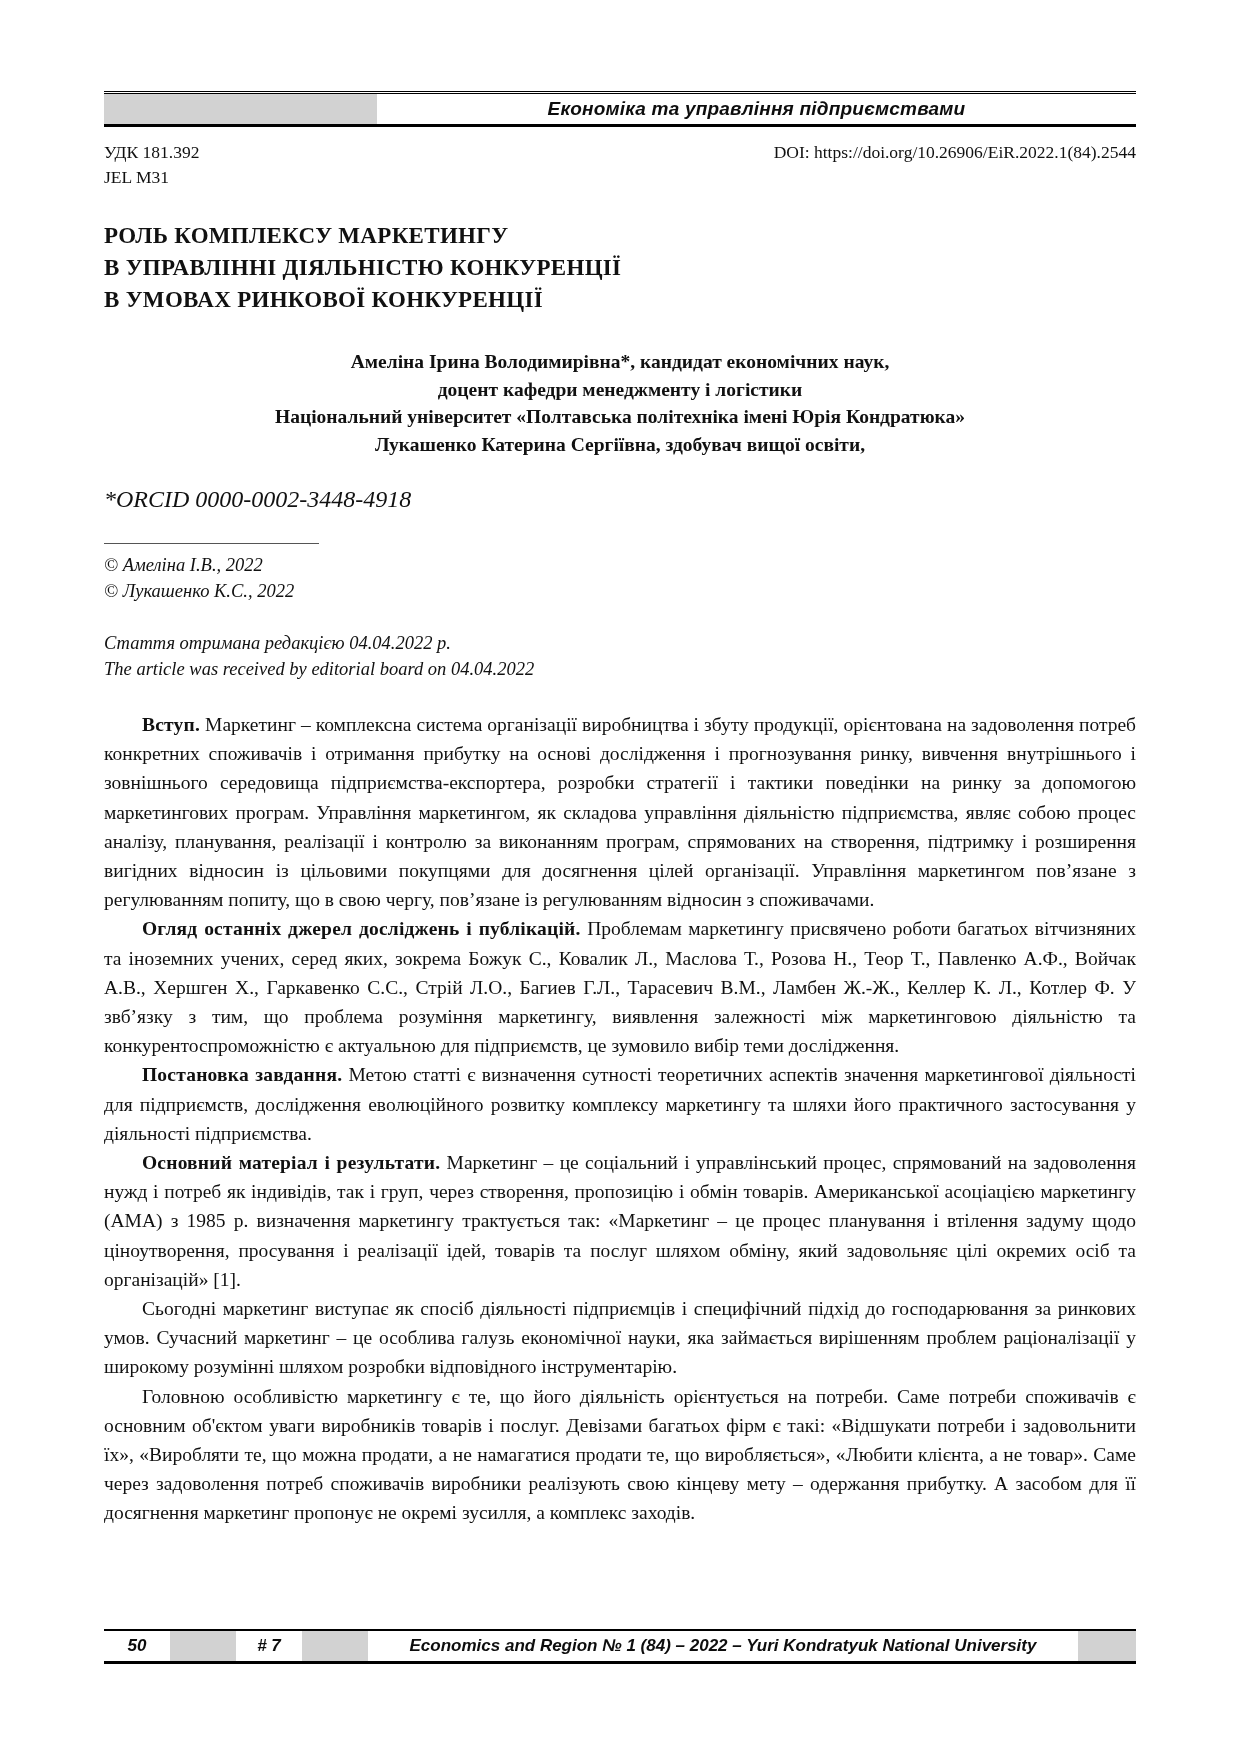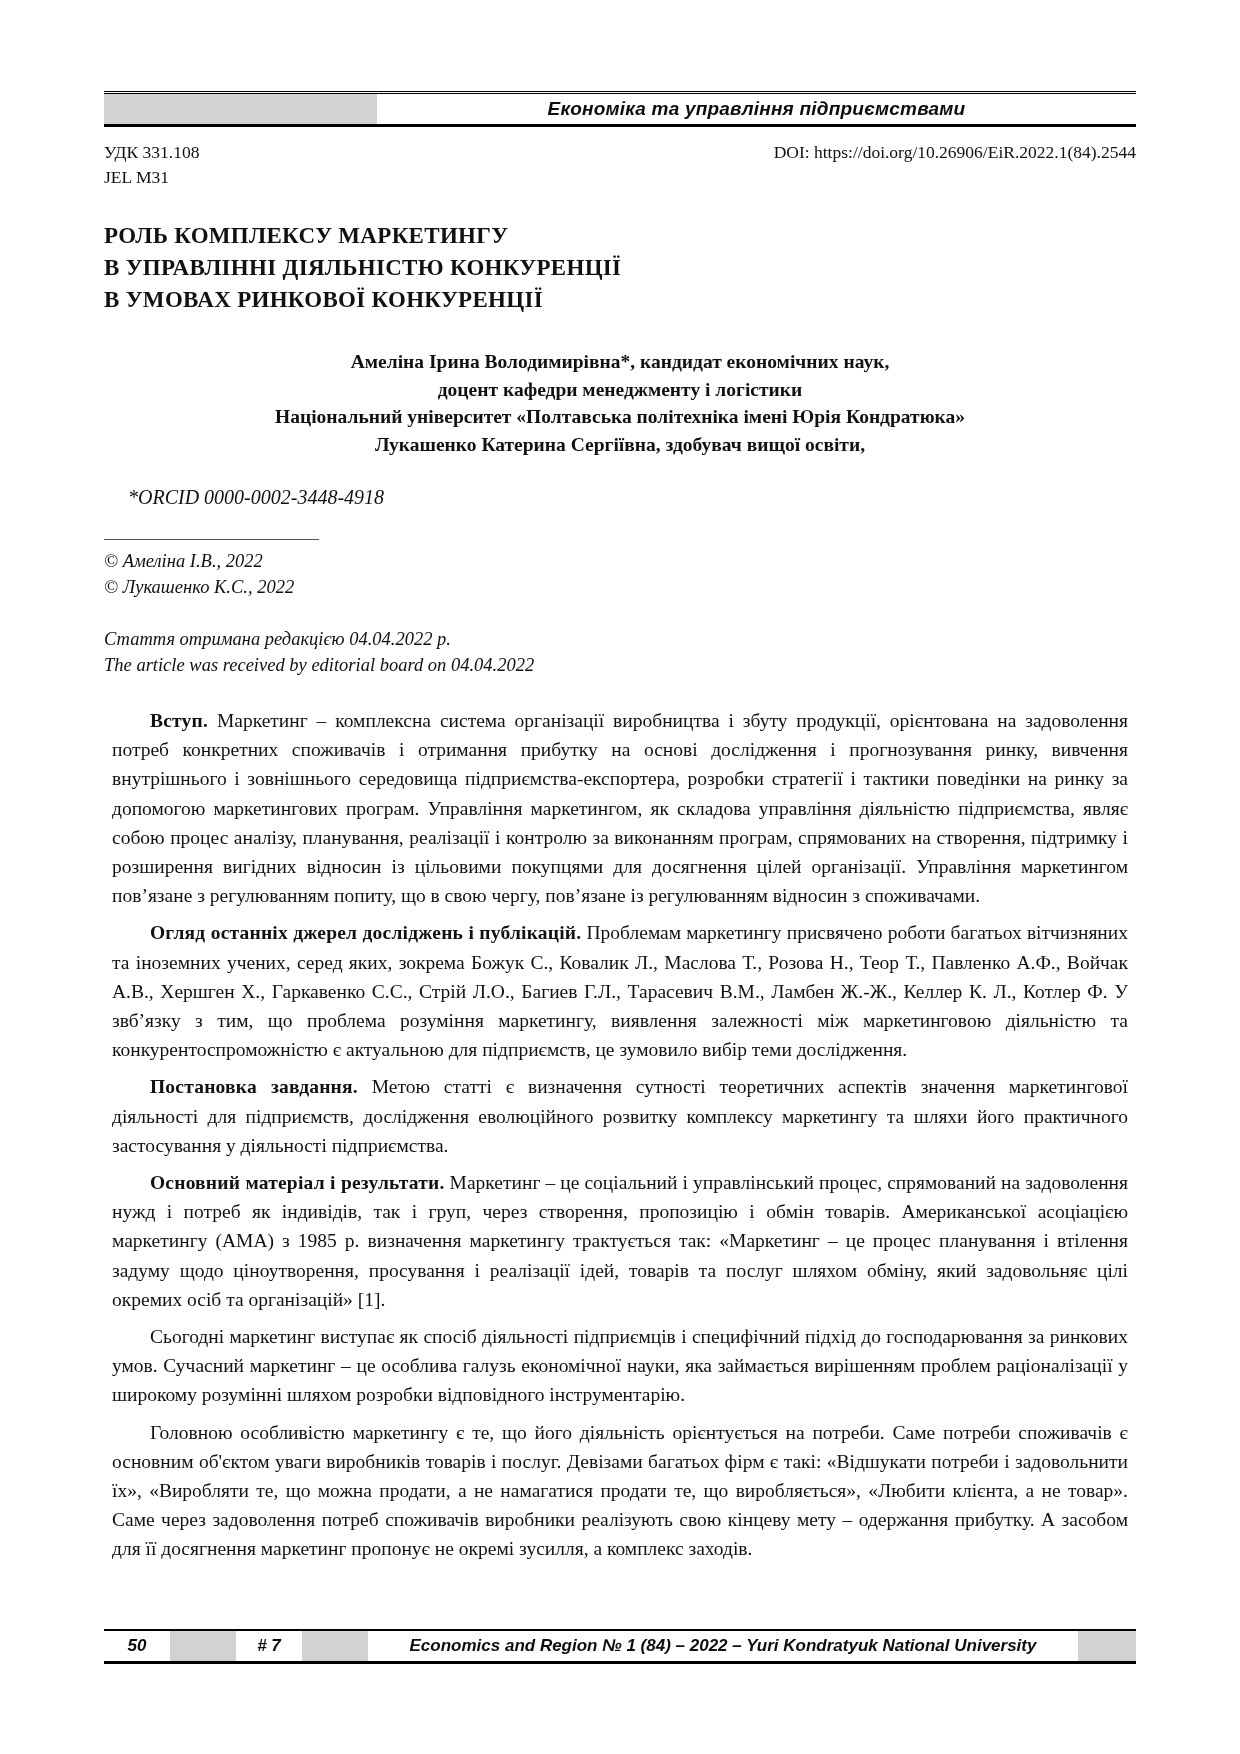--- a/index.html
+++ b/index.html
@@ -30,31 +30,31 @@
   
   .article-title {
     margin-top:32px; text-align:left; font-weight:bold;
     font-size:23px; line-height:32px; letter-spacing:.3px;
   }
   .authors {
     margin-top:32px; text-align:center; font-weight:bold;
     font-size:19.5px; line-height:27.5px;
   }
 
-  .orcid { margin-top:28px; font-style:italic; font-size:20px;margin-left:24px; }
+  .orcid { margin-top:28px; font-style:italic; font-size:24px; }
 
   .copyright-block { margin-top:30px; }
   .copyright-rule { width:215px; border-top:1.5px solid #555; margin-bottom:8px; }
   .copyright-line { font-style:italic; font-size:18.5px; line-height:26px; }
 
   .received { margin-top:26px; font-style:italic; font-size:18.5px; line-height:26px; }
 
   
   .body-text { margin-top:28px; font-size:19.5px; line-height:29.2px; text-align:justify; }
-  .body-text p { margin:8px; text-indent:38px; }
+  .body-text p { margin:0; text-indent:38px; }
   .body-text b { letter-spacing:.2px; }
 
   
   .footer-band {
     position:absolute; top:1538px; left:0; width:100%;
     border-top:2px solid #000; border-bottom:3.5px solid #000;
     display:flex; height:30px; align-items:stretch;
     font-family:"Liberation Sans", sans-serif; font-weight:bold; font-style:italic;
     font-size:17px; color:#0d0d0d;
   }
@@ -71,21 +71,21 @@
 
 <div class="content">
 
   <div class="header-band">
     <div class="header-gray"></div>
     <div class="header-title-area">Економіка та управління підприємствами</div>
   </div>
 
   <div class="meta">
     <div class="meta-row1">
-      <span>УДК 331.108</span>
+      <span>УДК 181.392</span>
       <span>DOI: https://doi.org/10.26906/EiR.2022.1(84).2544</span>
     </div>
     <div class="meta-jel">JEL M31</div>
   </div>
 
   <div class="article-title">
     <div>РОЛЬ КОМПЛЕКСУ МАРКЕТИНГУ</div>
     <div>В УПРАВЛІННІ ДІЯЛЬНІСТЮ КОНКУРЕНЦІЇ</div>
     <div>В УМОВАХ РИНКОВОЇ КОНКУРЕНЦІЇ</div>
   </div>

